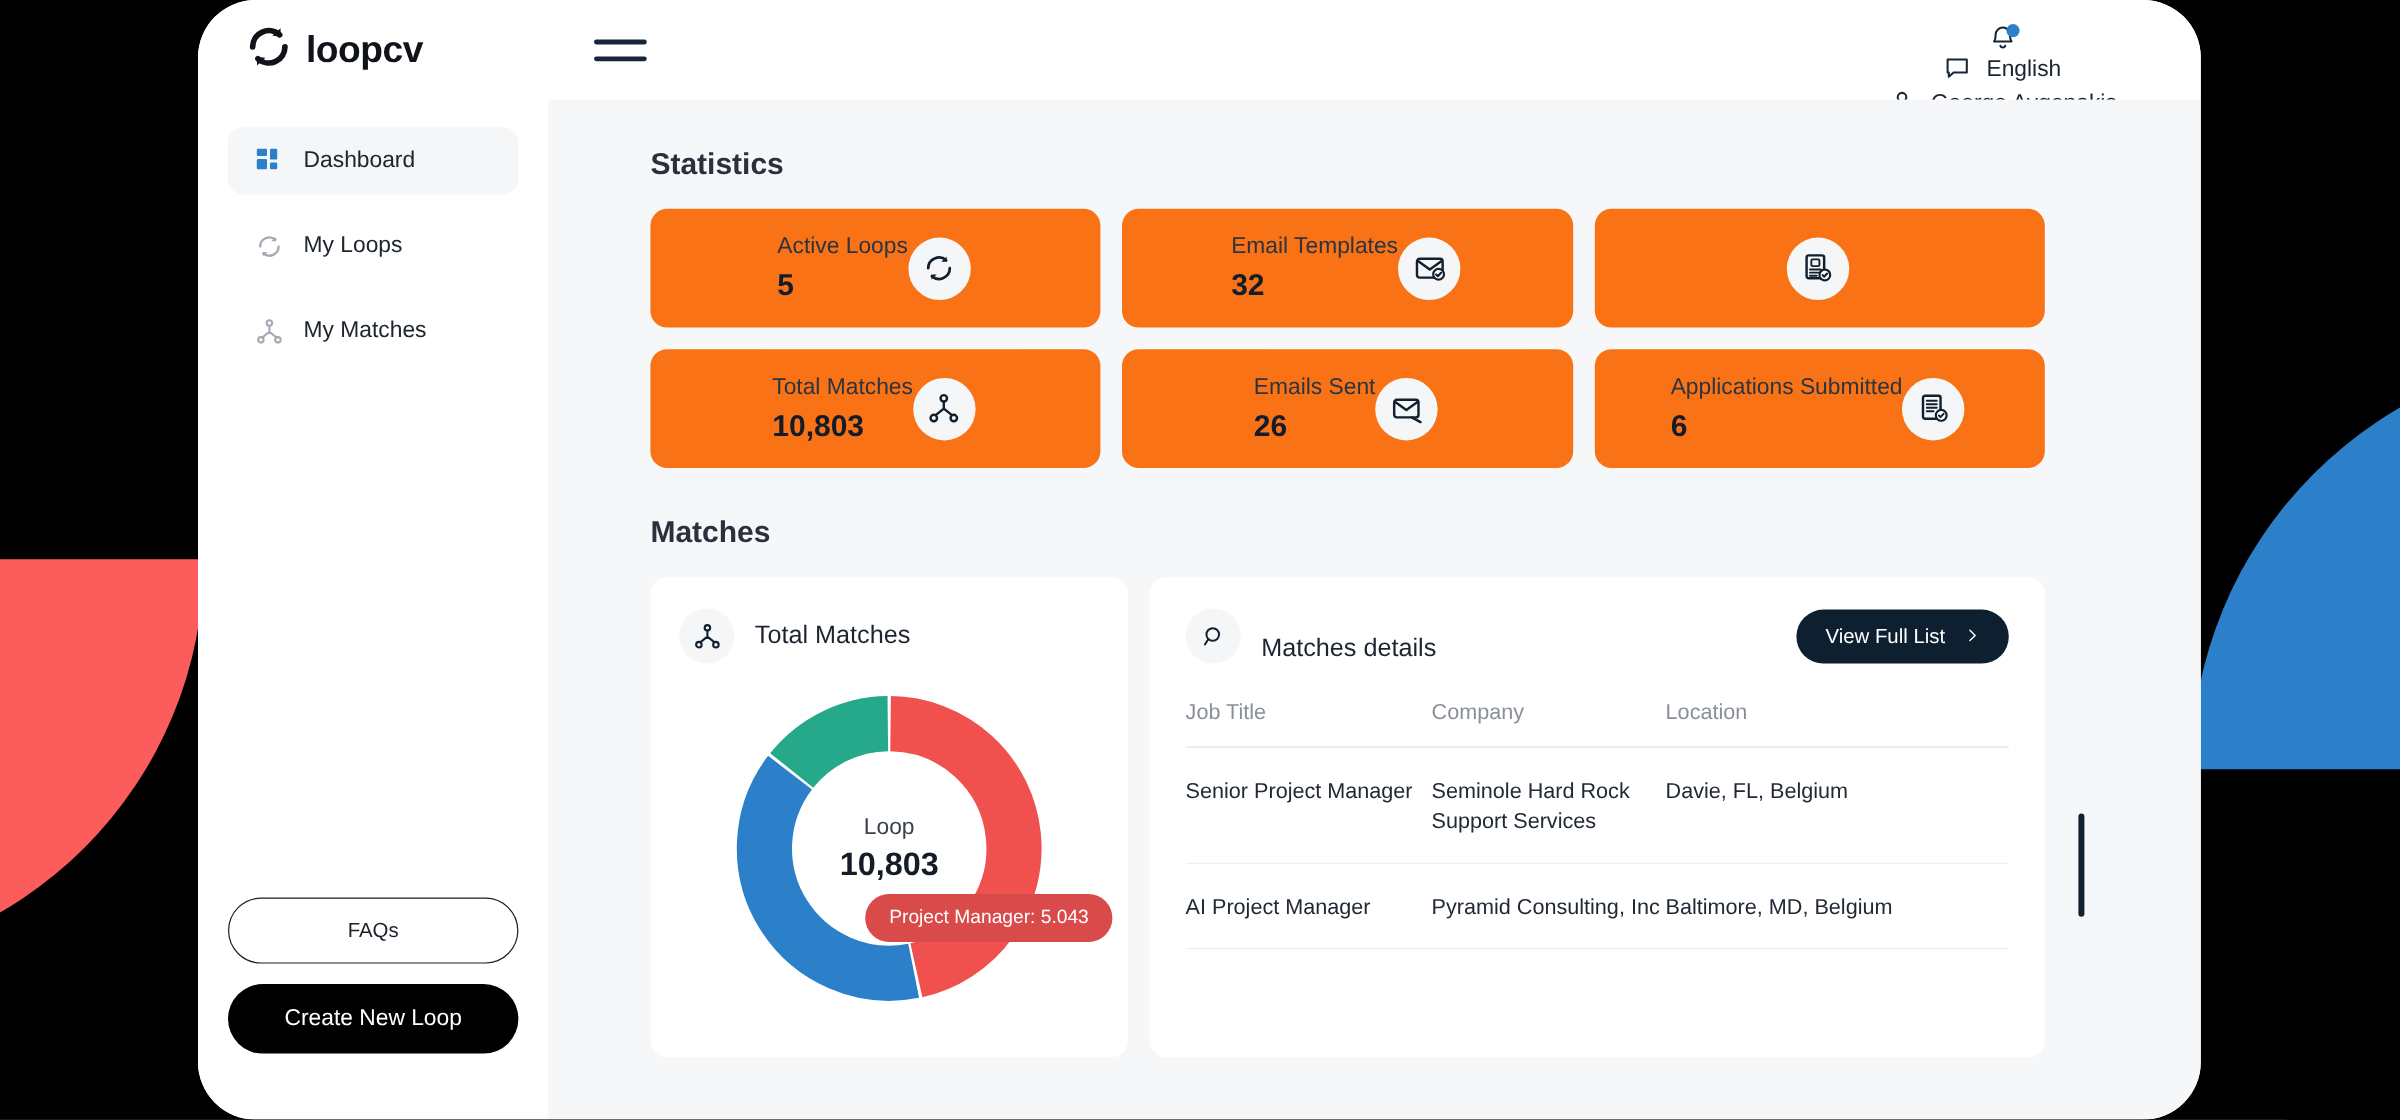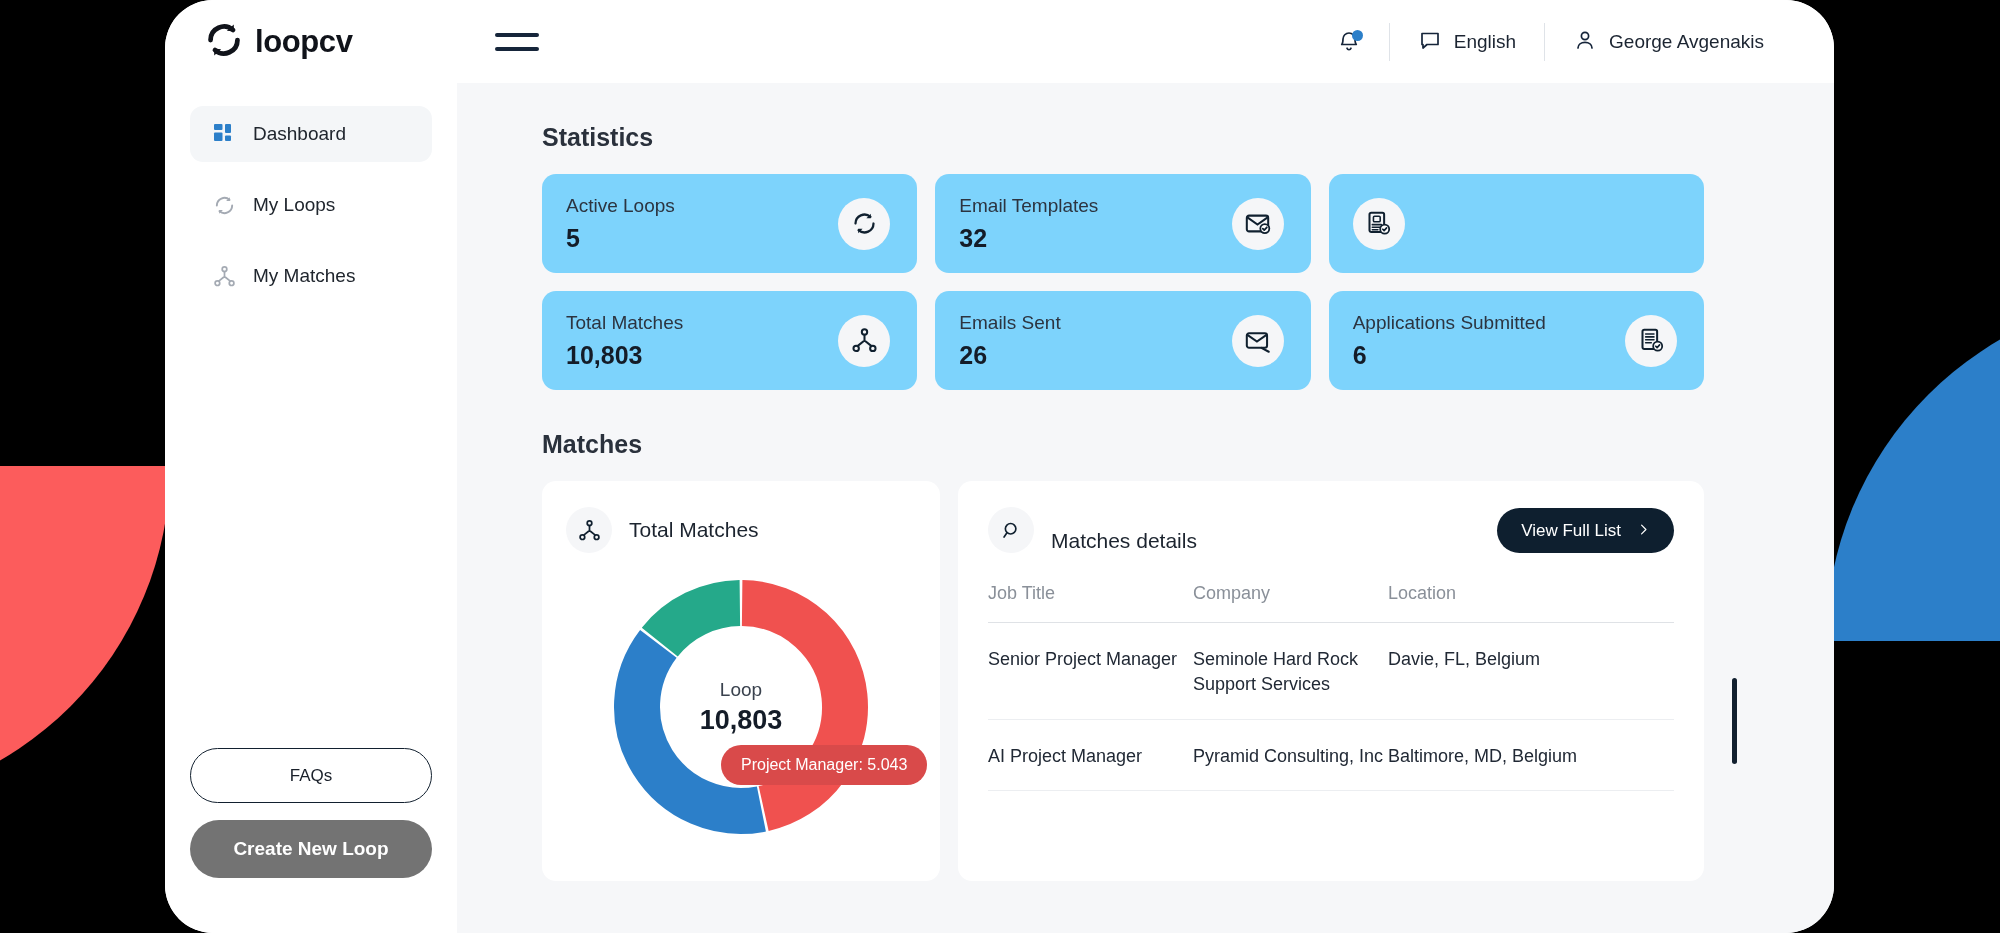--- a/index.html
+++ b/index.html
@@ -35,21 +35,21 @@
     position: absolute; left: 0; top: 0; width: 1669px; height: 83px;
     background: #ffffff; display: flex; align-items: center;
   }
   #brand { display: flex; align-items: center; gap: 12px; width: 292px; padding-left: 40px; }
   #brand-text { font-size: 31px; font-weight: 700; color: #10131a; letter-spacing: -0.4px; }
   #hamburger { margin-left: 38px; width: 44px; cursor: pointer; }
   #hamburger i { display: block; height: 4px; background: #16253a; border-radius: 2px; }
   #hamburger i:first-child { margin-bottom: 10px; }
   #topbar-right {
     margin-left: auto; display: flex; align-items: center;
-    gap: 0; padding-right: 42px; height: 44px;
+    gap: 0; padding-right: 42px; height: 44px; flex-direction: column;
   }
   .tb-item { display: flex; align-items: center; gap: 12px; padding: 0 28px; height: 40px; cursor: pointer; }
   .tb-sep { width: 1px; height: 38px; background: #dfe3e8; }
   .tb-label { font-size: 19px; color: #1b2431; white-space: nowrap; }
   #bell-wrap { position: relative; display: flex; align-items: center; }
   #bell-dot { position: absolute; right: -2px; top: 0px; width: 11px; height: 11px; border-radius: 50%; background: #2C7FC9; }
 
   
   #sidebar {
     position: absolute; left: 0; top: 83px; width: 292px; height: 850px;
@@ -63,37 +63,37 @@
   }
   .nav-item.active { background: #f4f6f8; }
   .nav-icon { width: 24px; height: 24px; display: flex; align-items: center; justify-content: center; }
   #sidebar-actions { margin-top: auto; padding: 0 25px 55px 25px; }
   #faq-button {
     height: 55px; border: 1.6px solid #12202f; border-radius: 30px;
     display: flex; align-items: center; justify-content: center;
     font-size: 17px; color: #1a202a; background: #fff; cursor: pointer; margin-bottom: 17px;
   }
   #create-loop-button {
-    height: 58px; border-radius: 30px; background: #737373;
+    height: 58px; border-radius: 30px; background: #000000;
     display: flex; align-items: center; justify-content: center;
-    font-size: 19px; color: #ffffff; cursor: pointer; font-weight: 700;
+    font-size: 19px; color: #ffffff; cursor: pointer; font-weight: 400;
   }
 
   
   #main {
     position: absolute; left: 292px; top: 83px; width: 1377px; height: 850px;
     background: #f6f7f9; padding: 40px 130px 0 85px; overflow: hidden;
   }
   .section-title { font-size: 25px; font-weight: 700; color: #2a313c; margin-bottom: 22px; }
 
   
   #stats-grid { display: grid; grid-template-columns: repeat(3, 1fr); gap: 18px; }
   .stat-card {
-    background: #7dd3fc; border-radius: 14px; height: 99px;
-    display: flex; align-items: center; justify-content: space-between;
+    background: #f97316; border-radius: 14px; height: 99px;
+    display: flex; align-items: center; justify-content: center;
     padding: 0 27px 0 24px;
   }
   .stat-text { display: flex; flex-direction: column; gap: 7px; }
   .stat-label { font-size: 19px; color: #2c3440; }
   .stat-value { font-size: 25px; font-weight: 700; color: #141c28; }
   .stat-icon {
     width: 52px; height: 52px; border-radius: 50%; background: #f5f6f8;
     display: flex; align-items: center; justify-content: center; flex: 0 0 52px;
   }
 

